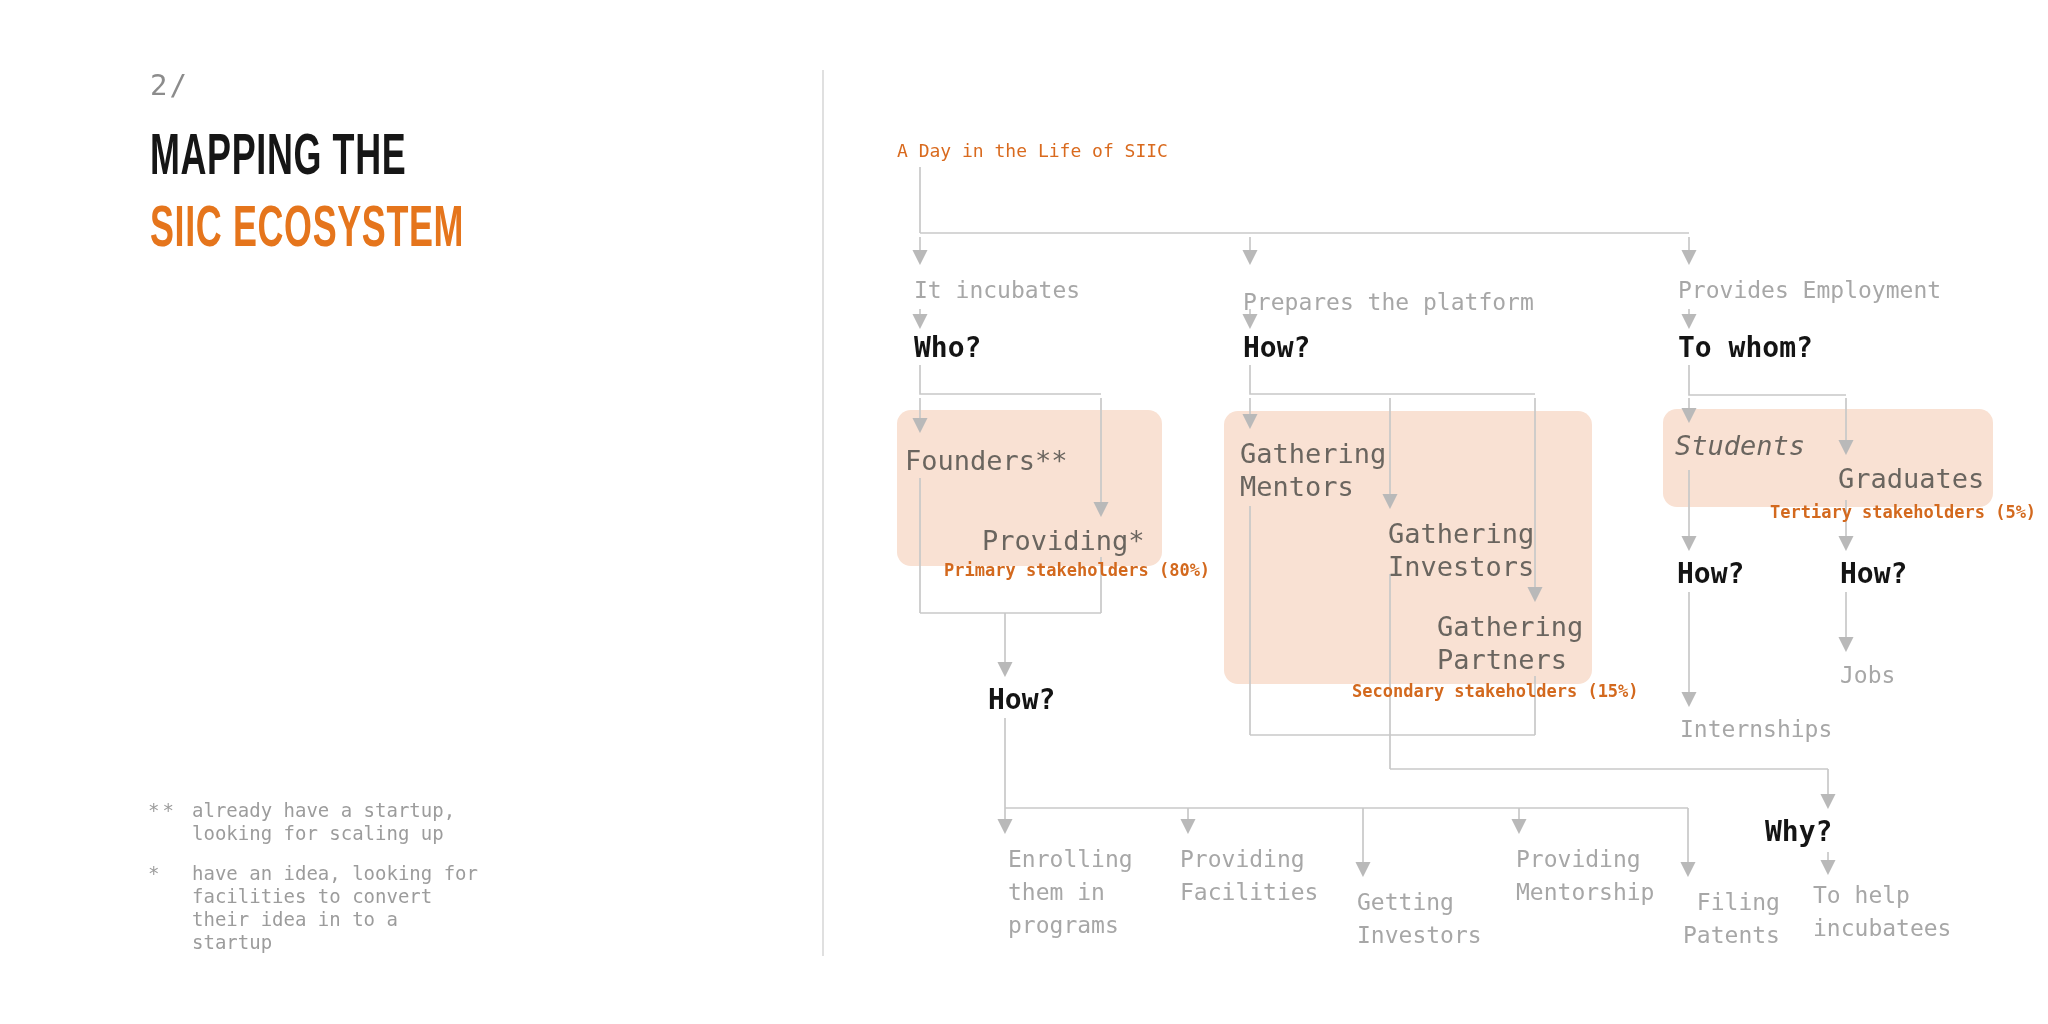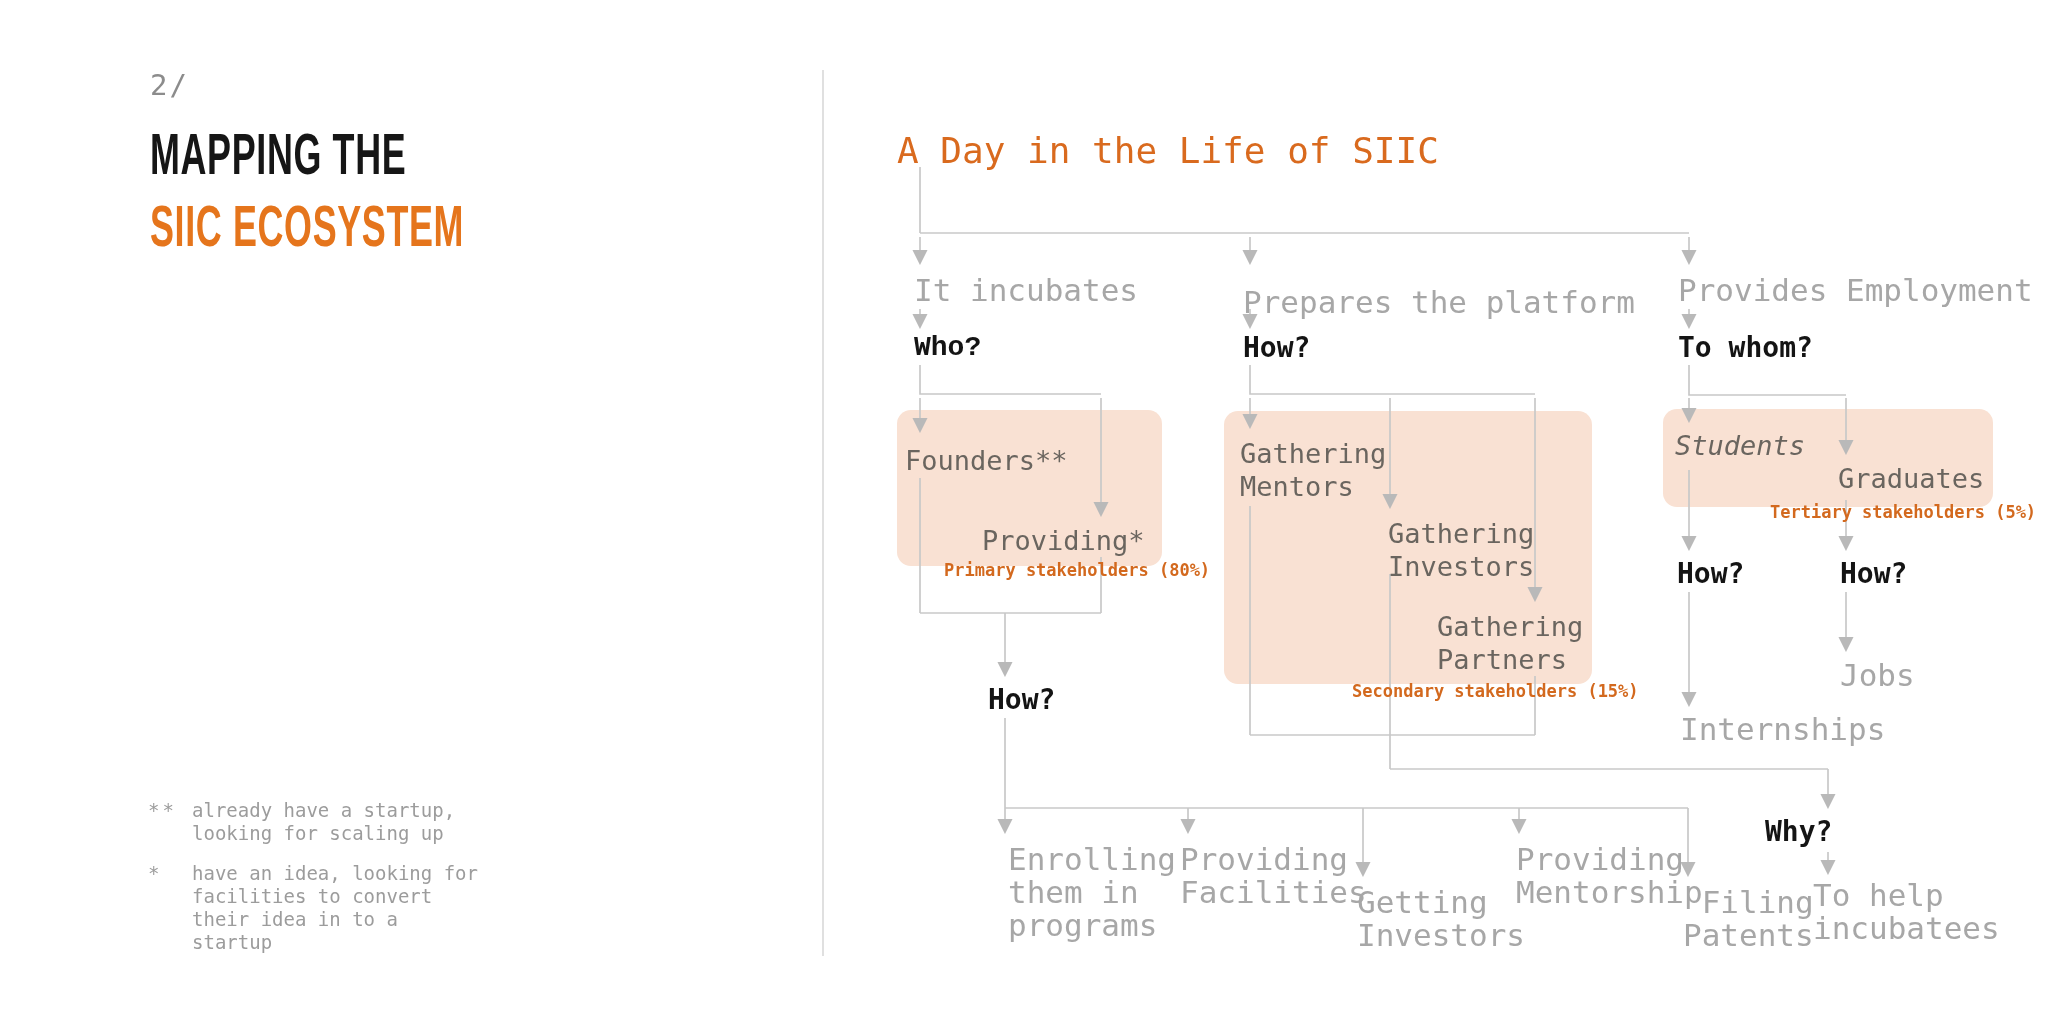--- a/index.html
+++ b/index.html
@@ -11,22 +11,22 @@
   .headline{font-family:"Liberation Sans",sans-serif;font-weight:800;font-size:57px;
             line-height:1;letter-spacing:1px;transform:scaleX(0.63);transform-origin:left top;
             white-space:nowrap;}
   .headline.black{color:#161616;}
   .headline.orange{color:#e5751c;}
   .footnote-row{display:flex;align-items:flex-start;width:360px;}
   .fn-marker{flex:0 0 44px;font-size:19px;line-height:23px;color:#9c9c9c;letter-spacing:3px;}
   .fn-text{font-size:19px;line-height:23px;color:#9c9c9c;white-space:pre-line;}
   .divider{width:2px;background:#e0e0e0;}
   
-  .dg-title{font-size:36px;line-height:33px;color:#d96a1e;white-space:nowrap;text-align:center;}
-  .lbl{font-size:31px;line-height:33px;color:#a7a7a7;white-space:nowrap;}
+  .dg-title{font-size:18px;line-height:33px;color:#d96a1e;white-space:nowrap;text-align:center;}
+  .lbl{font-size:23px;line-height:33px;color:#a7a7a7;white-space:nowrap;}
   .item{font-size:27px;line-height:33px;color:#6a655f;white-space:nowrap;}
   .q{font-size:28px;line-height:33px;font-weight:700;color:#141414;white-space:nowrap;}
   .stake{font-size:17px;line-height:20px;font-weight:700;color:#d3691e;white-space:nowrap;}
   .ml{white-space:pre-line;}
   svg{position:absolute;left:0;top:0;}
 </style>
 </head>
 <body>
 
 <div class="stage">
@@ -110,21 +110,21 @@
       <path d="M1688 808 V874" marker-end="url(#arrow)"></path>
     </g>
   </svg>
 
   <div class="abs dg-title" style="left:897px;top:134px;">A Day in the Life of SIIC</div>
 
   <div class="abs lbl" style="left:914px;top:274px;">It incubates</div>
   <div class="abs lbl" style="left:1243px;top:286px;">Prepares the platform</div>
   <div class="abs lbl" style="left:1678px;top:274px;">Provides Employment</div>
 
-  <div class="abs q" style="left:914px;top:331px;font-family:Liberation Mono, monospace;">Who?</div>
+  <div class="abs q" style="left:914px;top:331px;">Who?</div>
   <div class="abs q" style="left:1243px;top:331px;">How?</div>
   <div class="abs q" style="left:1678px;top:331px;">To whom?</div>
 
   <div class="abs item" style="left:905px;top:444px;">Founders**</div>
   <div class="abs item" style="left:982px;top:524px;">Providing*</div>
   <div class="abs stake" style="left:944px;top:560px;">Primary stakeholders (80%)</div>
   <div class="abs q" style="left:988px;top:683px;">How?</div>
 
   <div class="abs item ml" style="left:1240px;top:437px;">Gathering
 Mentors</div>

